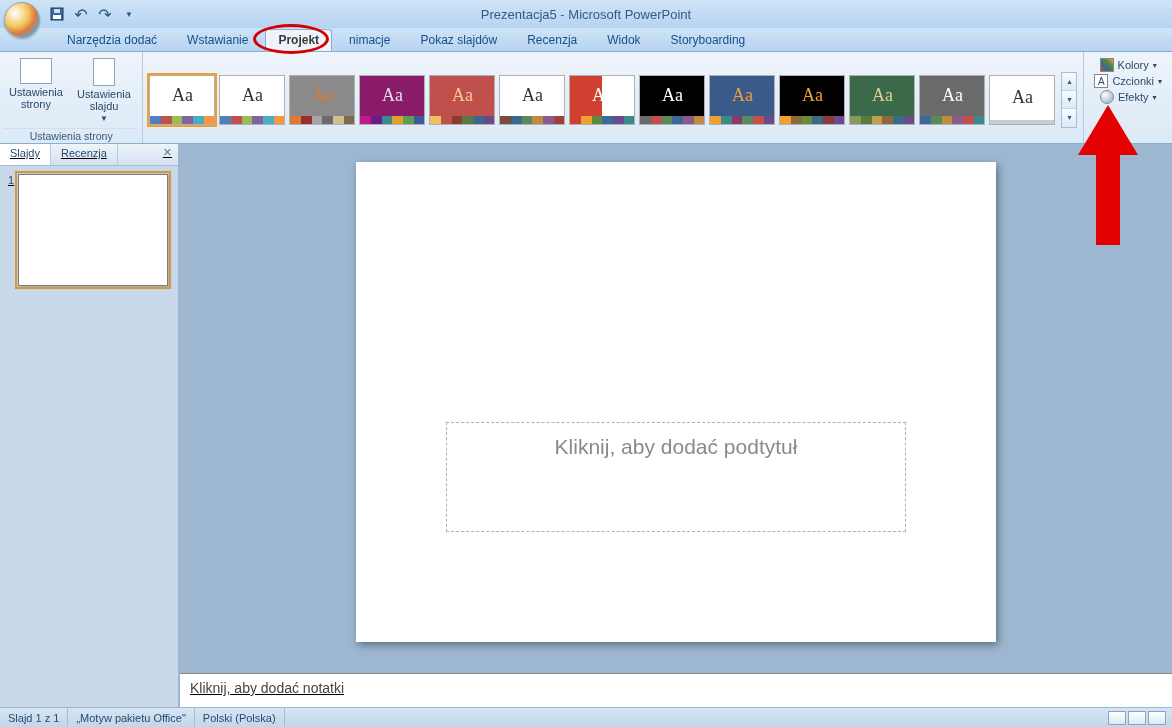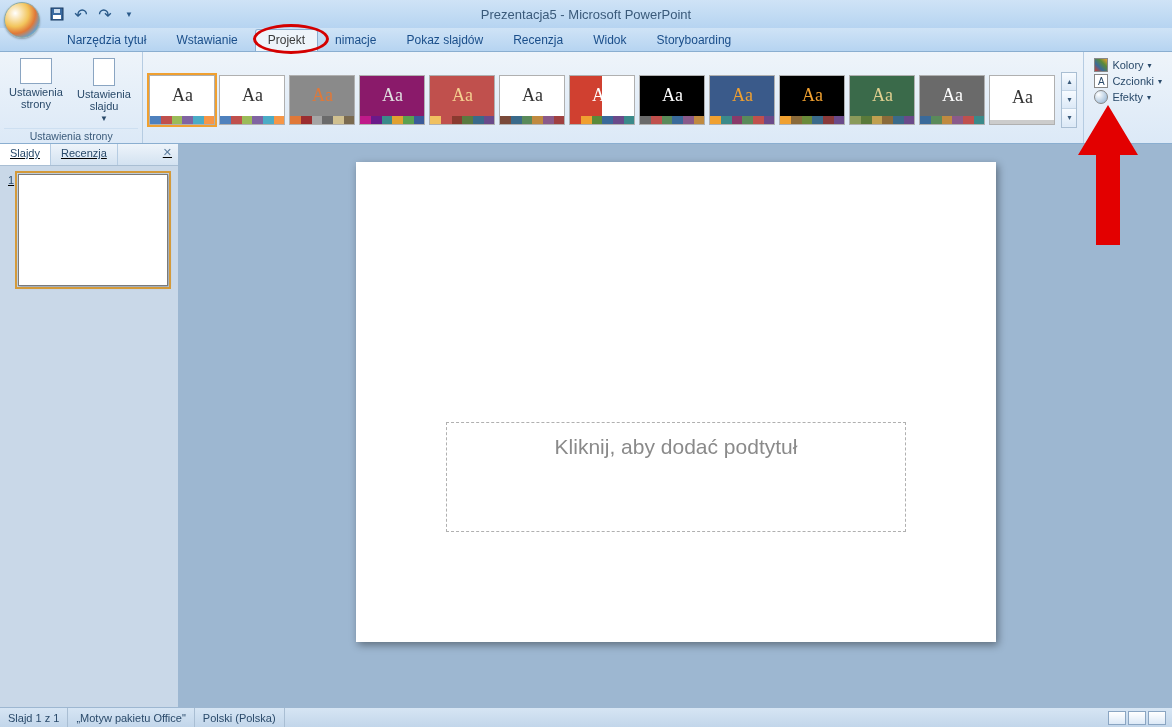--- a/index.html
+++ b/index.html
@@ -8,21 +8,21 @@
   
   .titlebar { height: 28px; background: linear-gradient(#cfe3f6,#b6d4f1); display: flex; align-items: center; position: relative; }
   .office-btn { width: 36px; height: 36px; border-radius: 50%; background: radial-gradient(circle at 30% 30%, #fff, #f2c55c 40%, #e07838 60%, #5aa5e0 80%); position: absolute; top: 2px; left: 4px; border: 1px solid #8aa; box-shadow: 0 1px 2px rgba(0,0,0,.3); z-index: 5;}
   .qat { margin-left: 48px; display: flex; gap: 6px; align-items:center;}
   .qat-btn { width:18px; height:18px; display:flex; align-items:center; justify-content:center; color:#2a5a8a; cursor:pointer;}
   .title-text { position:absolute; left:50%; transform:translateX(-50%); font-size:13px; color:#3a5a7a;}
 
   
   .tabs { height: 24px; background: linear-gradient(#cfe3f6,#b6d4f1); display:flex; align-items:flex-end; padding-left:54px; gap:4px; border-bottom:1px solid #8aaed0;}
   .tab { padding: 3px 12px 4px; font-size:12px; color:#1a4e8a; cursor:pointer; border:1px solid transparent; border-bottom:none; position:relative;}
-  .tab.active { background:#eef4fa; border-color:#8aaed0; border-radius:3px 3px 0 0; color:#3a3a3a;}
+  .tab.active { background:#eef4fa; border-color:#8aaed0; border-radius:3px 3px 0 0; color:#3a3a3a;font-weight:bold;}
 
   
   .oval-annot { position:absolute; border:3px solid #d40000; border-radius:50%; width:76px; height:30px; left:253px; top:24px; z-index:6; pointer-events:none;}
 
   
   .ribbon { height:92px; background:linear-gradient(#eef4fa,#dce9f7); border-bottom:1px solid #8aaed0; display:flex; position:relative;}
   .group { border-right:1px solid #b6cce2; display:flex; flex-direction:column; position:relative; padding:2px 4px 0;}
   .group-label { font-size:10.5px; color:#3a5a7a; text-align:center; padding:1px 0 1px; border-top:1px solid #cddff1; margin-top:auto;}
   .group-body { display:flex; gap:4px; flex:1; align-items:flex-start; padding-top:2px;}
 
@@ -36,21 +36,21 @@
   .themes { display:flex; gap:4px; align-items:center; padding:4px 2px; flex-wrap:nowrap;}
   .theme { width:66px; height:50px; border:1px solid #b0b0b0; background:#fff; cursor:pointer; position:relative; display:flex; flex-direction:column;}
   .theme.sel { outline:2px solid #f0a030; outline-offset:0;}
   .theme .bg { flex:1; display:flex; align-items:center; justify-content:center; font-size:18px; font-family: Georgia, serif;}
   .theme .strip { height:8px; display:flex;}
   .theme .strip span{ flex:1;}
   .gallery-scroll { width:16px; height:56px; display:flex; flex-direction:column; border:1px solid #a9bed3; margin-left:2px;}
   .gallery-scroll div{ flex:1; display:flex; align-items:center; justify-content:center; font-size:8px; color:#3a5a7a; border-bottom:1px solid #c3d4e5; background:linear-gradient(#f7fbff,#dce9f7); cursor:pointer;}
   .gallery-scroll div:last-child{border:none;}
 
-  .side-opts { display:flex; flex-direction:column; gap:2px; padding:4px 6px; font-size:11px; color:#2a4a6a;}
+  .side-opts { display:flex; flex-direction:column; gap:2px; padding:4px 6px; font-size:11px; color:#2a4a6a;align-items:center;}
   .side-opts .row{ display:flex; align-items:center; gap:4px; cursor:pointer; white-space:nowrap;}
   .side-opts .sw{ width:14px; height:14px; border:1px solid #888; display:inline-block;}
 
   
   .red-arrow { position:absolute; left:1078px; top:105px; z-index:7; pointer-events:none;}
 
   
   .workspace { position:absolute; top:144px; bottom:20px; left:0; right:0; display:flex;text-decoration:underline;}
   .left-pane { width:180px; background:#dbe6f1; border-right:2px solid #9db7d1; display:flex; flex-direction:column;}
   .pane-tabs { height:22px; display:flex; background:linear-gradient(#eef4fa,#d3e2f1); border-bottom:1px solid #a9bed3; font-size:11px;}
@@ -96,21 +96,21 @@
         </svg>
     </div>
     <div class="qat-btn">↶</div>
     <div class="qat-btn">↷</div>
     <div class="qat-btn" style="font-size:8px;">▼</div>
   </div>
   <div class="title-text">Prezentacja5 - Microsoft PowerPoint</div>
 </div>
 
 <div class="tabs">
-  <div class="tab">Narzędzia tytuł</div>
+  <div class="tab">Narzędzia dodać</div>
   <div class="tab">Wstawianie</div>
   <div class="tab active">Projekt</div>
   <div class="tab">nimacje</div>
   <div class="tab">Pokaz slajdów</div>
   <div class="tab">Recenzja</div>
   <div class="tab">Widok</div>
   <div class="tab">Storyboarding</div>
 </div>
 
 <div class="oval-annot"></div>
@@ -322,20 +322,21 @@
     </div>
   </div>
 
   <div class="edit-area">
     <div class="slide-canvas-wrap">
       <div class="slide-canvas">
         <div class="ph subtitle">Kliknij, aby dodać podtytuł</div>
       </div>
     </div>
     <div class="splitter-h"></div>
+    <div class="notes">Kliknij, aby dodać notatki</div>
   </div>
 </div>
 
 <div class="statusbar">
   <div class="seg">Slajd 1 z 1</div>
   <div class="seg">„Motyw pakietu Office"</div>
   <div class="seg">Polski (Polska)</div>
   <div class="right">
     <div class="view-btn"></div>
     <div class="view-btn"></div>

